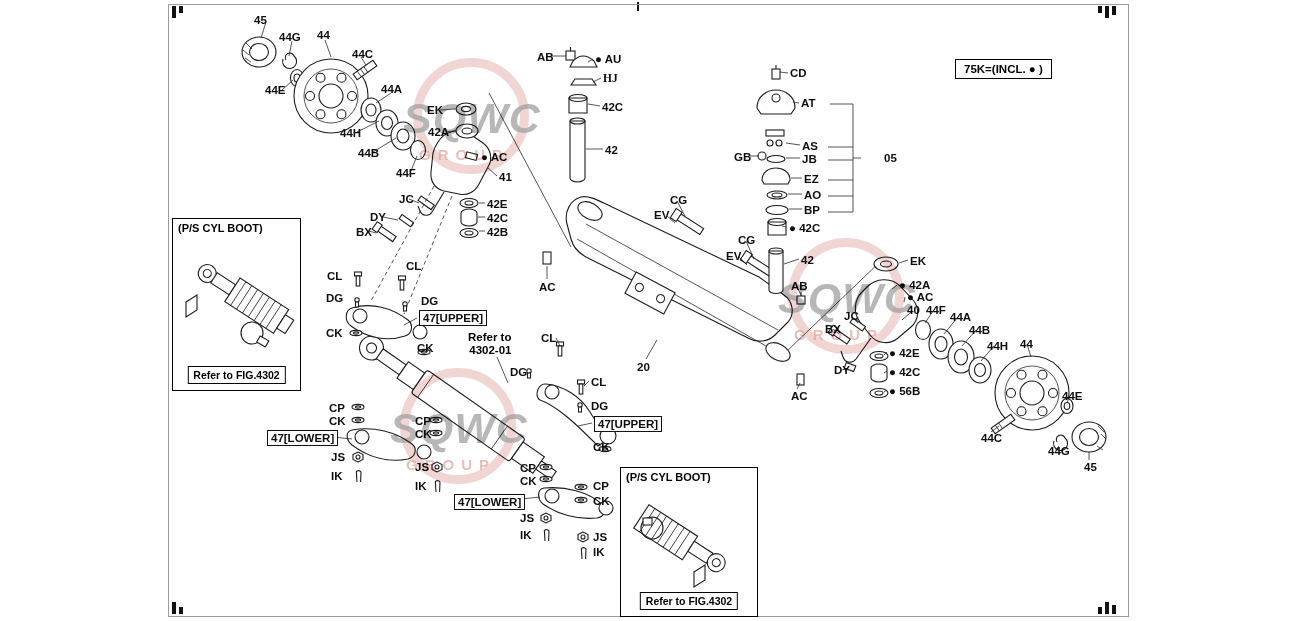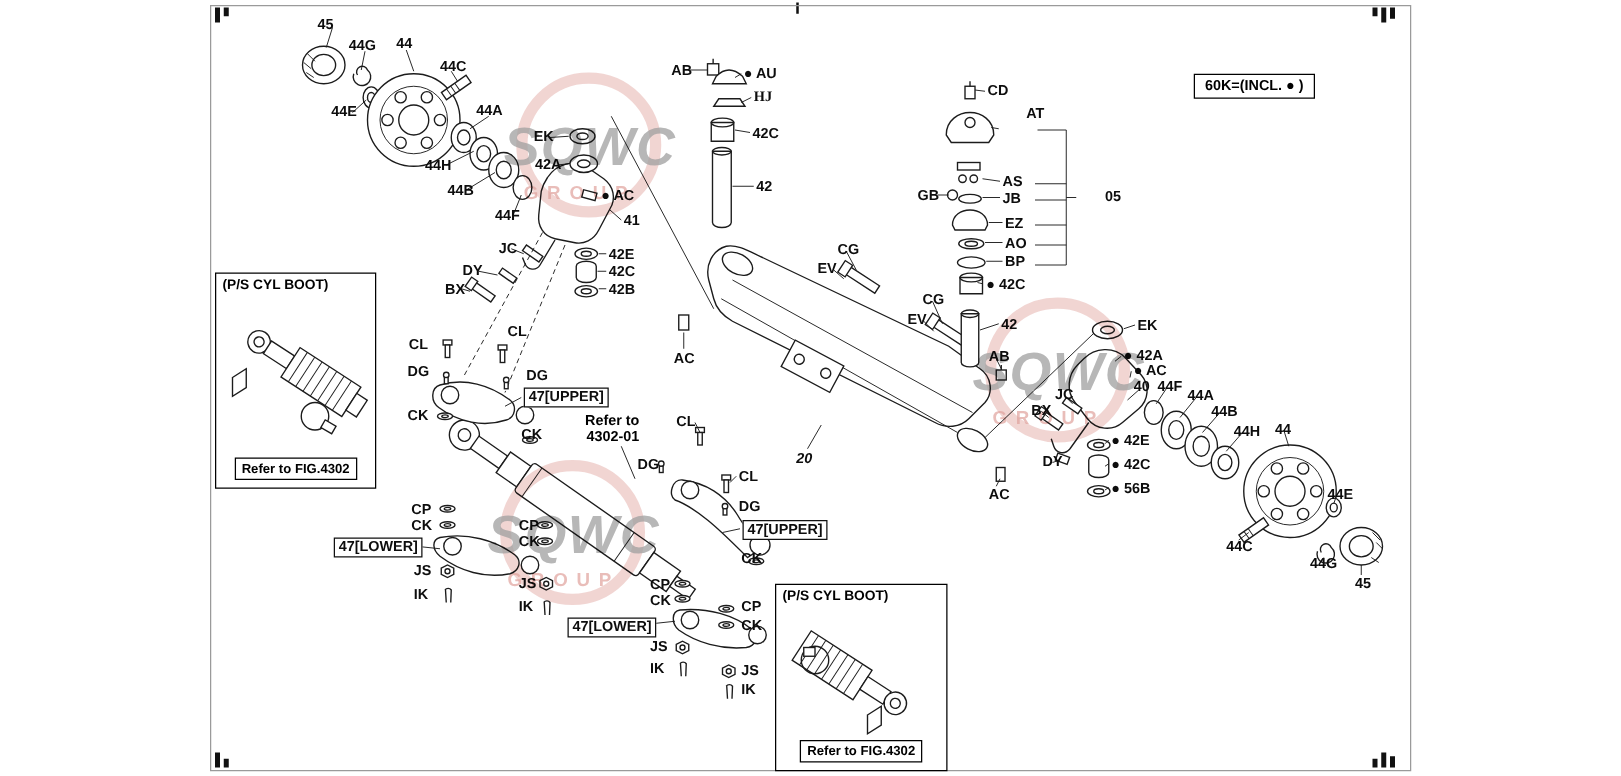--- a/index.html
+++ b/index.html
@@ -413,21 +413,21 @@
       <line class="ln thin" x1="417" y1="318" x2="404" y2="325"></line>
         <line class="ln thin" x1="333" y1="437" x2="352" y2="439"></line>
       <line class="ln thin" x1="592" y1="423" x2="578" y2="426"></line>
         <line class="ln thin" x1="512" y1="500" x2="540" y2="497"></line>
       <line class="ln thin" x1="556" y1="338" x2="560" y2="346"></line>
         <line class="ln thin" x1="589" y1="381" x2="584" y2="386"></line>
     </g>
   </svg>
 
   <div class="legend-box">
-    <span>60K=(INCL. ● )</span>
+    <span>75K=(INCL. ● )</span>
   </div>
 
   <div class="callout callout-left">
     <div class="callout-title">(P/S CYL BOOT)</div>
     <div class="ref-box">Refer to FIG.4302</div>
   </div>
 
   <div class="callout callout-bottom">
     <div class="callout-title">(P/S CYL BOOT)</div>
     <div class="ref-box">Refer to FIG.4302</div>
@@ -457,21 +457,21 @@
       <div class="lbl" style="left: 487px; top: 212px;">42C</div>
       <div class="lbl" style="left: 487px; top: 226px;">42B</div>
       <div class="lbl" style="left: 370px; top: 211px;">DY</div>
       <div class="lbl" style="left: 356px; top: 226px;">BX</div>
       <div class="lbl" style="left: 537px; top: 51px;">AB</div>
       <div class="lbl" style="left: 595px; top: 53px;">● AU</div>
       <div class="lbl" style="left: 603px; top: 72px; font-family: Liberation Serif, serif;">HJ</div>
       <div class="lbl" style="left: 602px; top: 101px;">42C</div>
       <div class="lbl" style="left: 605px; top: 144px;">42</div>
       <div class="lbl" style="left: 790px; top: 67px;">CD</div>
-      <div class="lbl" style="left: 801px; top: 85px; margin-left: 20px;">AT</div>
+      <div class="lbl" style="left: 801px; top: 97px;">AT</div>
       <div class="lbl" style="left: 802px; top: 140px;">AS</div>
       <div class="lbl" style="left: 734px; top: 151px;">GB</div>
       <div class="lbl" style="left: 802px; top: 153px;">JB</div>
       <div class="lbl" style="left: 864px; top: 152px; padding-left: 20px;">05</div>
       <div class="lbl" style="left: 804px; top: 173px;">EZ</div>
       <div class="lbl" style="left: 804px; top: 189px;">AO</div>
       <div class="lbl" style="left: 804px; top: 204px;">BP</div>
       <div class="lbl" style="left: 789px; top: 222px;">● 42C</div>
       <div class="lbl" style="left: 670px; top: 194px;">CG</div>
       <div class="lbl" style="left: 654px; top: 209px;">EV</div>
@@ -504,21 +504,21 @@
       <div class="lbl" style="left: 406px; top: 260px;">CL</div>
       <div class="lbl" style="left: 326px; top: 292px;">DG</div>
       <div class="lbl" style="left: 421px; top: 295px;">DG</div>
       <div class="lbl" style="left: 326px; top: 327px;">CK</div>
       <div class="lbl boxed" style="left: 419px; top: 310px;">47[UPPER]</div>
       <div class="lbl" style="left: 417px; top: 342px;">CK</div>
       <div class="lbl" style="left: 541px; top: 332px;">CL</div>
       <div class="lbl" style="left: 510px; top: 366px;">DG</div>
       <div class="lbl" style="left: 591px; top: 376px;">CL</div>
       <div class="lbl" style="left: 591px; top: 400px;">DG</div>
-      <div class="lbl" style="left: 637px; top: 361px; font-style: italic;">20</div>
+      <div class="lbl" style="left: 637px; top: 361px;">20</div>
       <div class="lbl" style="left: 329px; top: 402px;">CP</div>
       <div class="lbl" style="left: 329px; top: 415px;">CK</div>
       <div class="lbl boxed" style="left: 267px; top: 430px;">47[LOWER]</div>
       <div class="lbl" style="left: 415px; top: 415px;">CP</div>
       <div class="lbl" style="left: 415px; top: 428px;">CK</div>
       <div class="lbl" style="left: 331px; top: 451px;">JS</div>
       <div class="lbl" style="left: 331px; top: 470px;">IK</div>
       <div class="lbl" style="left: 415px; top: 461px;">JS</div>
       <div class="lbl" style="left: 415px; top: 480px;">IK</div>
       <div class="lbl boxed" style="left: 594px; top: 416px;">47[UPPER]</div>

